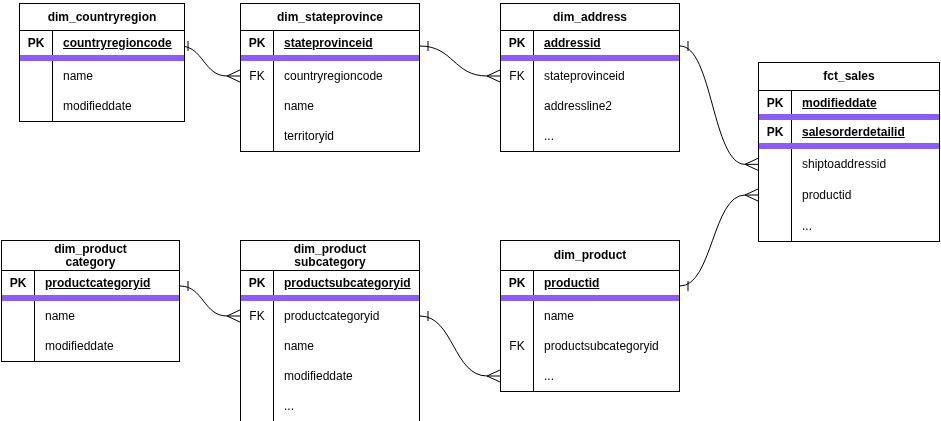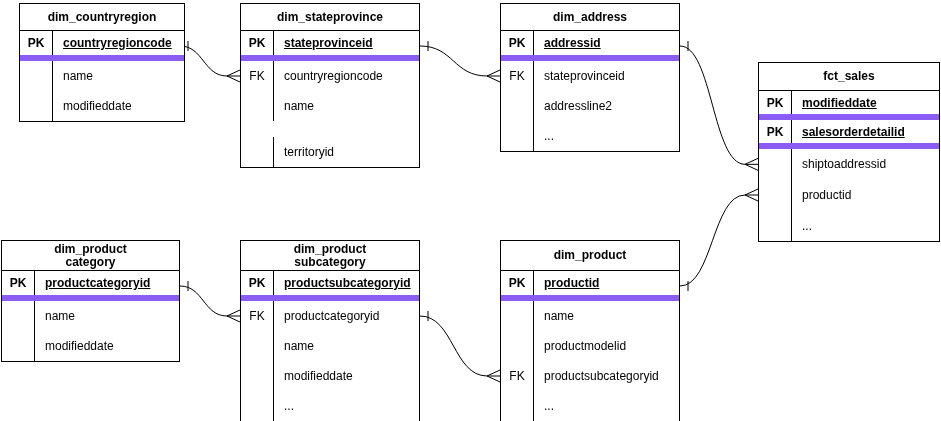--- a/index.html
+++ b/index.html
@@ -127,21 +127,21 @@
         <div class="t-field pk">stateprovinceid</div>
       </div>
       <div class="t-row" style="height: 30px;">
         <div class="t-tag">FK</div>
         <div class="t-field">countryregioncode</div>
       </div>
       <div class="t-row" style="height: 30px;">
         <div class="t-tag"></div>
         <div class="t-field">name</div>
       </div>
-      <div class="t-row" style="height: 30px; margin-top: 16px;">
+      <div class="t-row" style="height: 30px;">
         <div class="t-tag"></div>
         <div class="t-field">territoryid</div>
       </div>
     </div>
     <div class="etable" style="left: 500px; top: 3px; width: 180px;">
       <div class="t-title" style="height: 27px;">dim_address</div>
       <div class="t-row keyrow" style="height: 30px;">
         <div class="t-tag pk">PK</div>
         <div class="t-field pk">addressid</div>
       </div>
@@ -225,24 +225,20 @@
       <div class="t-title" style="height: 30px;">dim_product</div>
       <div class="t-row keyrow" style="height: 30px;">
         <div class="t-tag pk">PK</div>
         <div class="t-field pk">productid</div>
       </div>
       <div class="t-row" style="height: 30px;">
         <div class="t-tag"></div>
         <div class="t-field">name</div>
       </div>
       <div class="t-row" style="height: 30px;">
-        <div class="t-tag"></div>
-        <div class="t-field">productmodelid</div>
-      </div>
-      <div class="t-row" style="height: 30px;">
         <div class="t-tag">FK</div>
         <div class="t-field">productsubcategoryid</div>
       </div>
       <div class="t-row" style="height: 30px;">
         <div class="t-tag"></div>
         <div class="t-field">...</div>
       </div>
     </div>
   </div>
 

